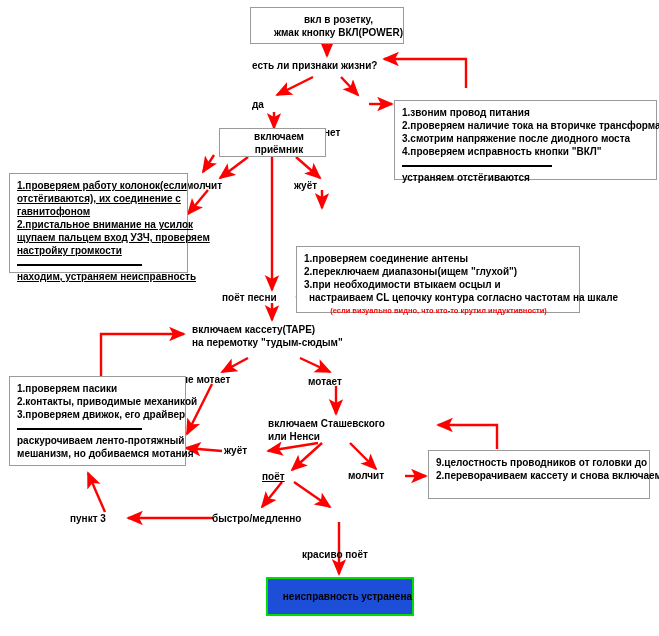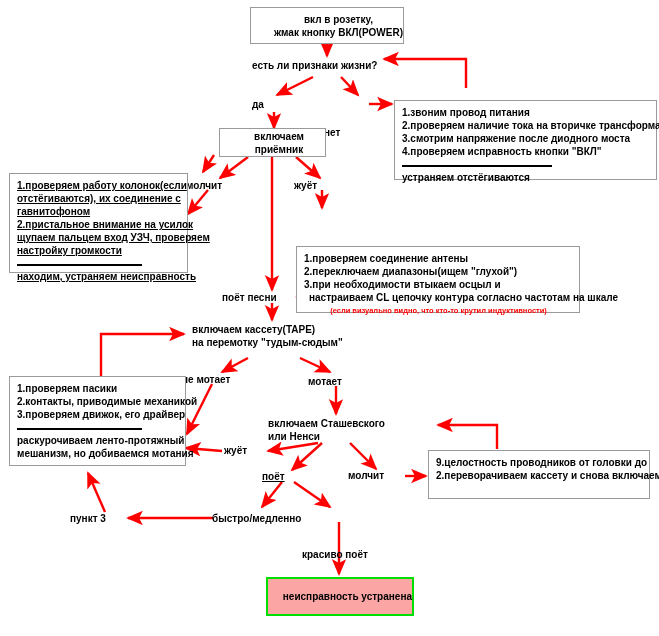--- a/index.html
+++ b/index.html
@@ -30,21 +30,21 @@
     font-weight: bold;
     color: #000000;
     line-height: 13px;
   }
   .boxed {
     border: 1px solid #9a9a9a;
     background: #ffffff;
   }
   .boxed-green {
     border: 2px solid #00dd00;
-    background: #fca5a5;
+    background: #1d4ed8;
   }
   .centered {
     display: flex;
     align-items: center;
     justify-content: flex-end;
     text-align: center;
     padding-left: 13px;
   }
   .plain {
     white-space: nowrap;

